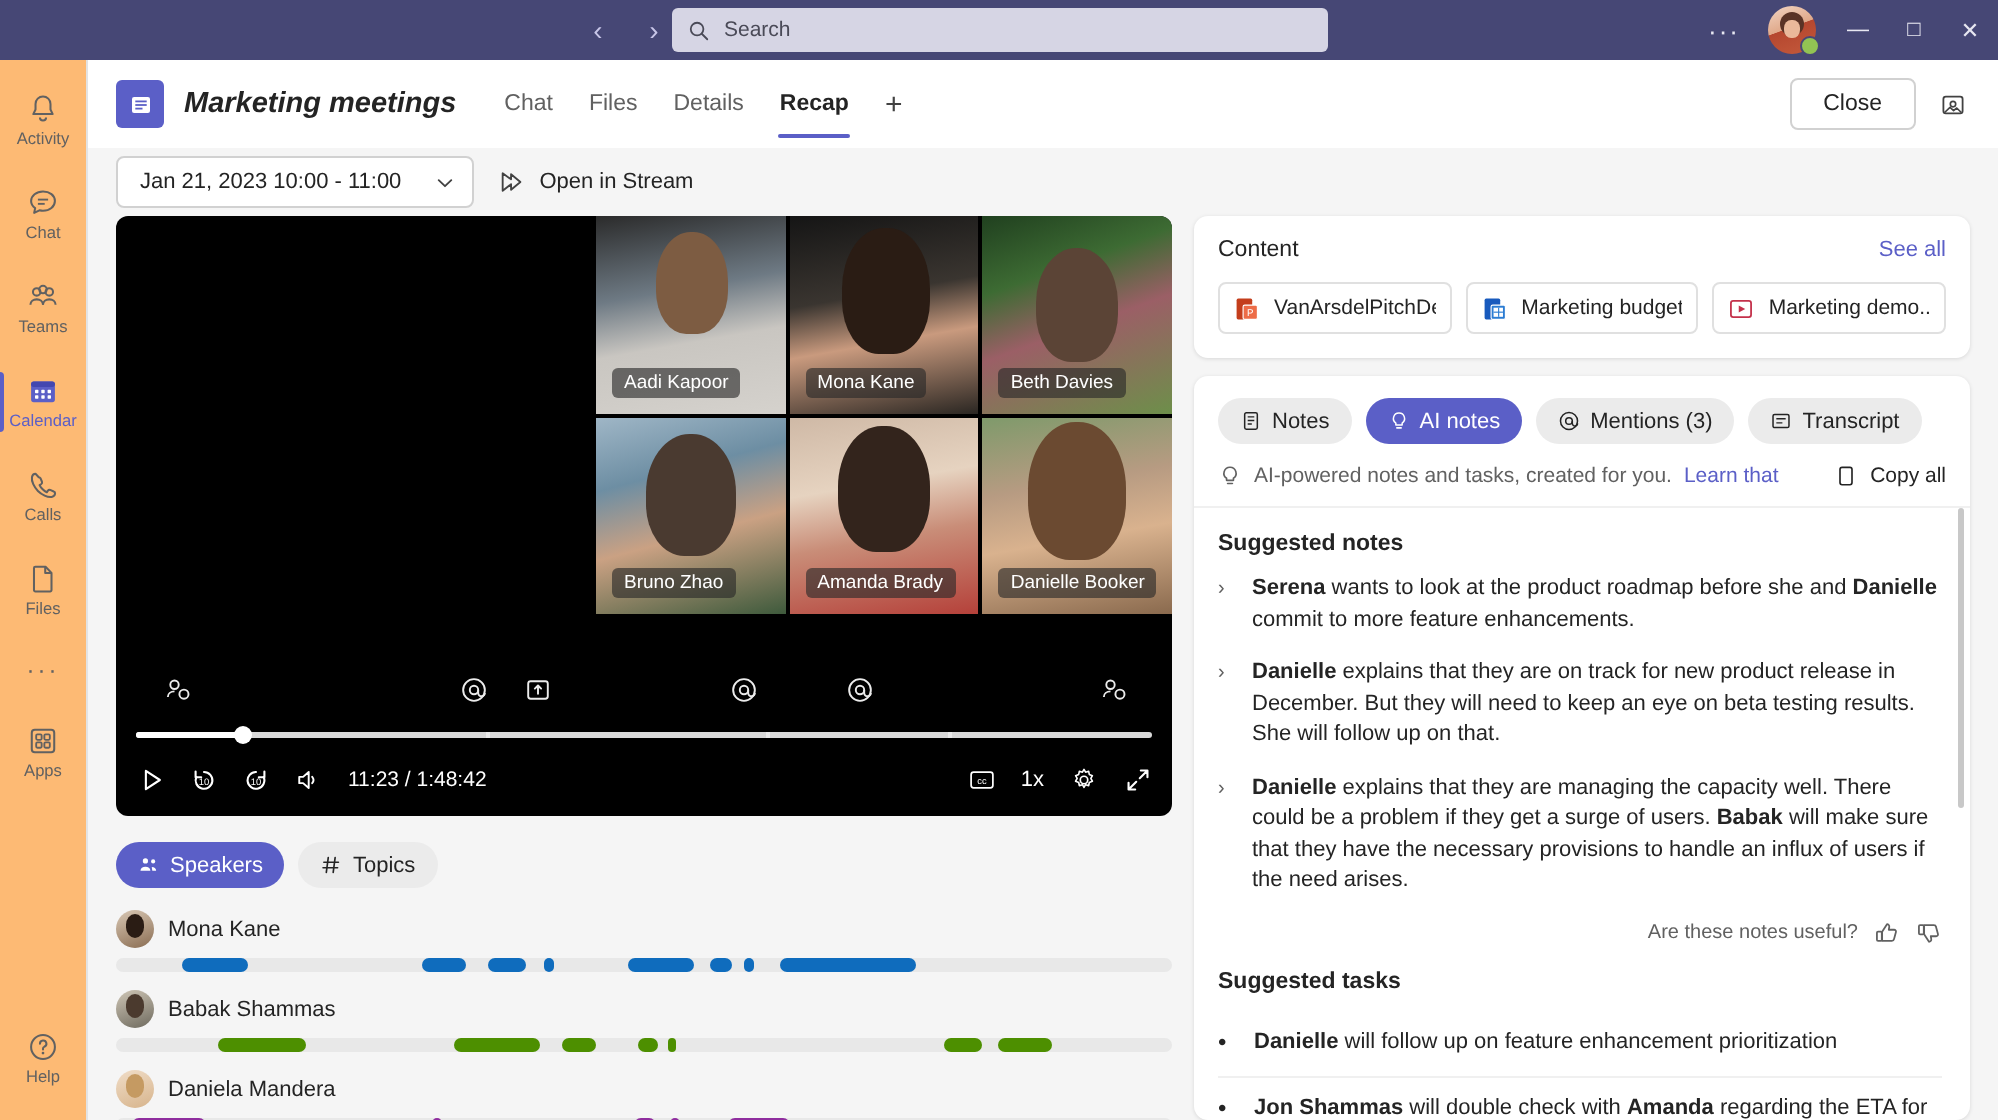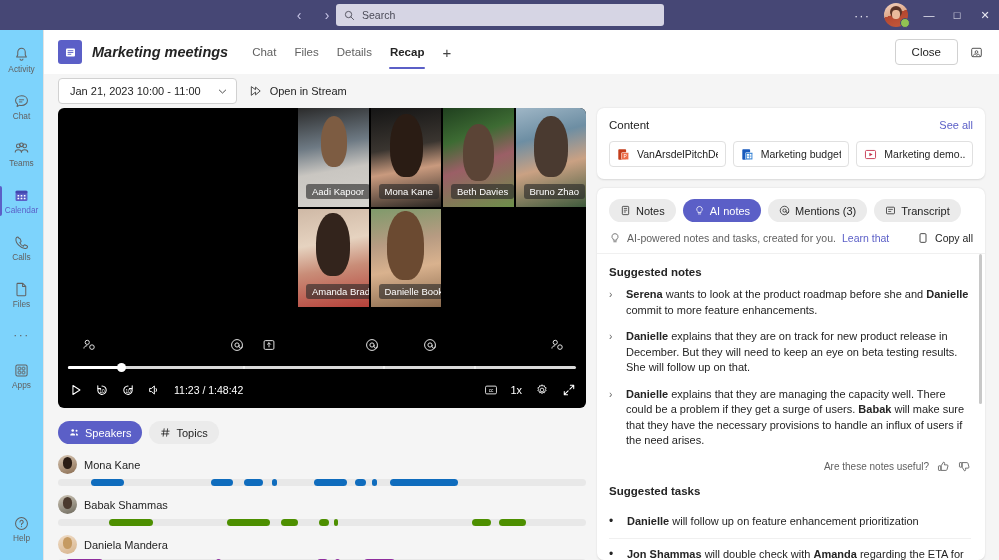--- a/index.html
+++ b/index.html
@@ -56,21 +56,21 @@
     border-radius: 50%; background: #92c353; border: 1.5px solid #464775;
   }
   .wbtn { width: 28px; height: 30px; display: flex; align-items: center;
     justify-content: center; color: #e8e8f2; font-size: 11px; cursor: pointer; }
 
   
   .body { flex: 1; display: flex; min-height: 0; background: #f5f5f5; }
 
   
   .rail {
-    width: 44px; flex: 0 0 44px; background: #7dd3fc;
+    width: 44px; flex: 0 0 44px; background: #fdba74;
     border-right: 1px solid #e3e3e3; display: flex; flex-direction: column;
     align-items: center; padding-top: 6px; position: relative;
   }
   .rail-item {
     width: 44px; height: 47px; display: flex; flex-direction: column;
     align-items: center; justify-content: center; gap: 1px; cursor: pointer;
     position: relative; color: #616161;
   }
   .rail-item .ri { width: 19px; height: 19px; display: flex; align-items: center; justify-content: center; }
   .rail-item .rl { font-size: 8.3px; line-height: 9px; color: #616161; }
@@ -134,21 +134,21 @@
   .panes { flex: 1; display: flex; min-height: 0; padding: 0 8px 0 14px; gap: 11px; }
 
   
   .left-pane { width: 528px; flex: 0 0 528px; display: flex; flex-direction: column; min-height: 0; }
 
   .video {
     height: 300px; flex: 0 0 300px; border-radius: 6px; overflow: hidden;
     position: relative; display: flex; gap: 2px; background: #000;
   }
   .vcol-main { width: 226px; flex: 0 0 226px; display: flex; flex-direction: column; gap: 2px; }
-  .vcol-grid { flex: 1; display: grid; grid-template-columns: 1fr 1fr 1fr 1fr;
+  .vcol-grid { flex: 1; display: grid; grid-template-columns: 1fr 1fr 1fr;
     grid-template-rows: 1fr 1fr 1fr; gap: 2px; padding-left: 12px; }
   .tile { position: relative; overflow: hidden; }
   .tile-name {
     position: absolute; left: 8px; bottom: 8px; font-size: 9.5px; color: #fff;
     background: rgba(40,40,40,.62); padding: 2px 6px; border-radius: 3px;
     max-width: 92%; white-space: nowrap; overflow: hidden;
   }
   
   .ph { position: absolute; inset: 0; }
   .ph::after { content:''; position:absolute; border-radius:48% 48% 42% 42%; }

